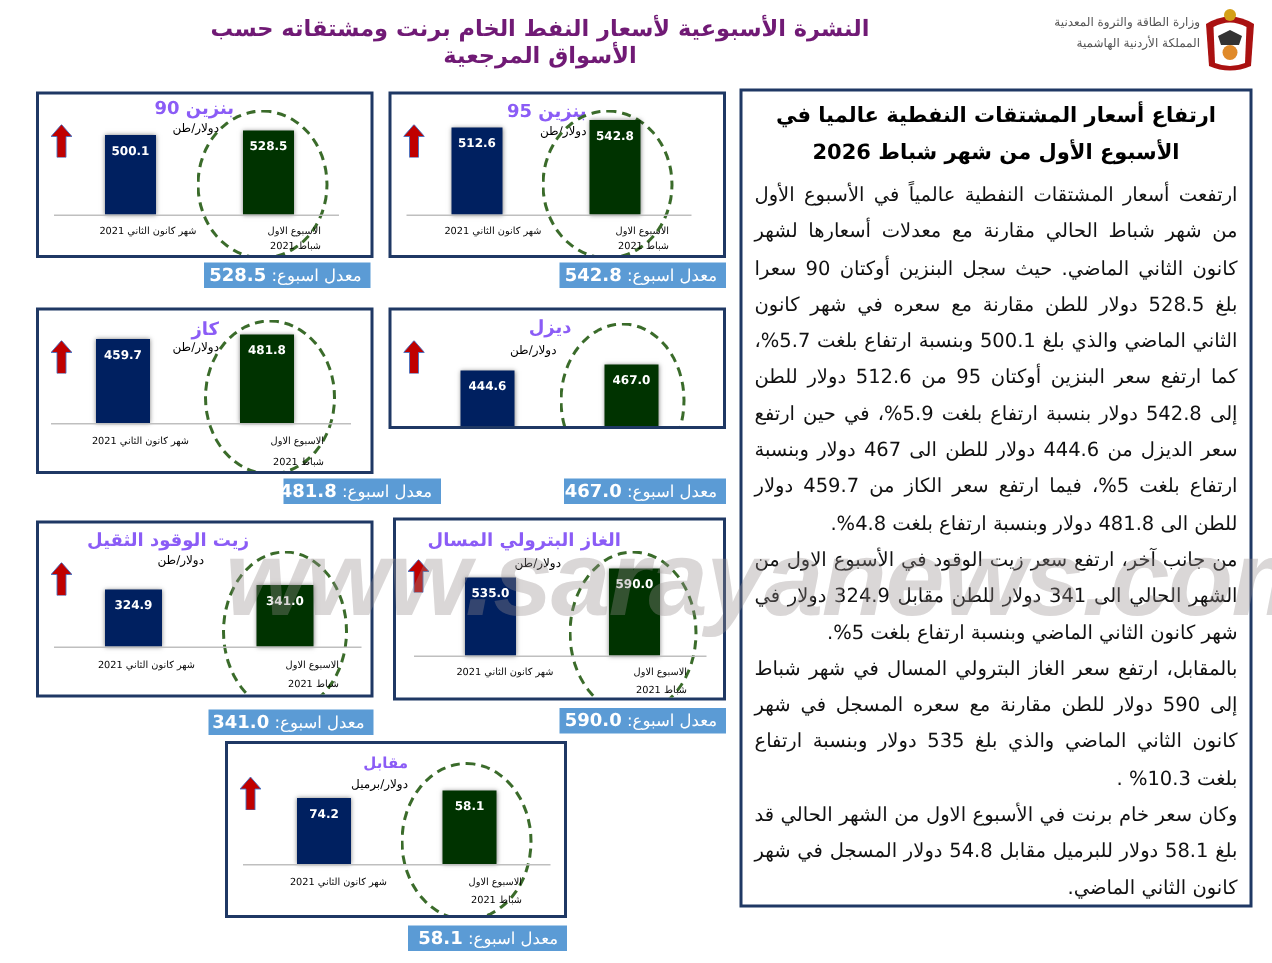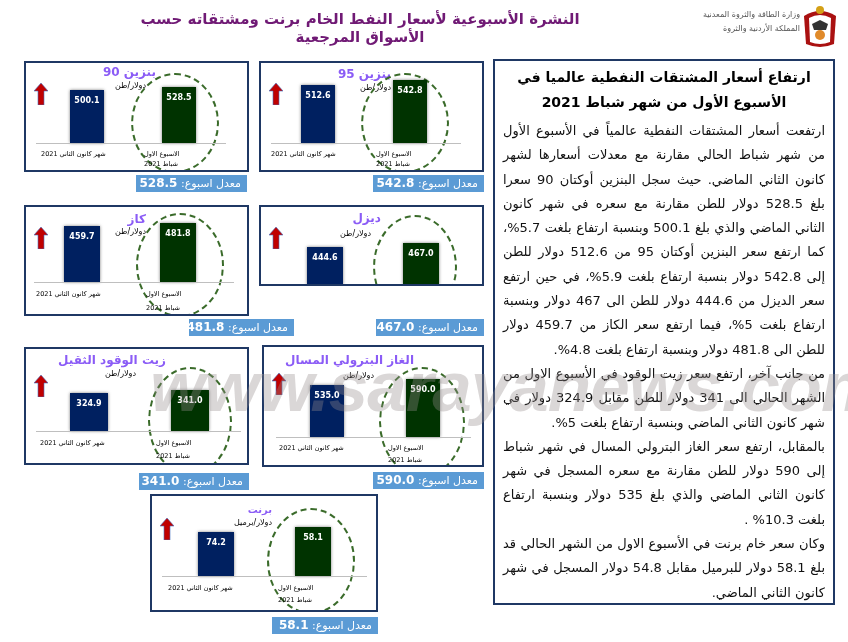--- a/index.html
+++ b/index.html
@@ -42,21 +42,21 @@
     position: absolute; font-size: 8px; direction: rtl; color: #000; white-space: nowrap;
   }
   .card .baseline { position: absolute; height: 1px; background: #bfbfbf; }
   .card .bar {
     position: absolute; color: #fff; font-weight: bold; font-size: 8px;
     text-align: center; padding-top: 6px;
     box-shadow: 0 0 3px rgba(0,0,0,0.5);
   }
   .card .bar.prev { background: #002060; }
   .card .bar.curr { background: #003300; }
-  .card .xlab { position: absolute; font-size: 6.5px; direction: rtl; text-align: left; white-space: nowrap; color: #000; }
+  .card .xlab { position: absolute; font-size: 6.5px; direction: rtl; text-align: right; white-space: nowrap; color: #000; }
   .card .circle {
     position: absolute; border: 2.5px dashed #3a6b2a; border-radius: 50%;
   }
   .avg {
     position: absolute; height: 17px; background: #5b9bd5; color: #fff; direction: rtl;
     font-size: 11px; line-height: 17px; padding: 0 6px; text-align: right; white-space: nowrap;
   }
   .avg .num { font-size: 12px; font-weight: bold; }
 
   .watermark {
@@ -64,32 +64,32 @@
     font-family: "Liberation Sans", sans-serif; font-size: 71px; font-weight: bold; font-style: italic;
     color: rgba(150,140,140,0.35); white-space: nowrap; pointer-events: none; letter-spacing: -1px;
   }
 </style>
 </head>
 <body>
 
 <div class="header-title">النشرة الأسبوعية لأسعار النفط الخام برنت ومشتقاته حسب الأسواق المرجعية</div>
 <div class="ministry-text">
   <div>وزارة الطاقة والثروة المعدنية</div>
-  <div>المملكة الأردنية والثروة</div>
+  <div>المملكة الأردنية الهاشمية</div>
 </div>
 <svg class="emblem" viewBox="0 0 40 46">
   <path d="M4 12 Q20 2 36 12 L34 40 Q20 46 6 40 Z" fill="#a11"></path>
   <path d="M9 14 Q20 8 31 14 L30 38 Q20 42 10 38 Z" fill="#fff"></path>
   <circle cx="20" cy="6" r="4" fill="#d4a017"></circle>
   <path d="M12 20 L20 16 L28 20 L26 26 L14 26 Z" fill="#333"></path>
   <circle cx="20" cy="31" r="5" fill="#e08a2a"></circle>
 </svg>
 
 <div class="article">
-  <div class="article-title">ارتفاع أسعار المشتقات النفطية عالميا في الأسبوع الأول من شهر شباط 2021</div>
+  <div class="article-title">ارتفاع أسعار المشتقات النفطية عالميا في الأسبوع الأول من شهر شباط 2026</div>
   <p class="article-para">ارتفعت أسعار المشتقات النفطية عالمياً في الأسبوع الأول من شهر شباط الحالي مقارنة مع معدلات أسعارها لشهر كانون الثاني الماضي. حيث سجل البنزين أوكتان 90 سعرا بلغ 528.5 دولار للطن مقارنة مع سعره في شهر كانون الثاني الماضي والذي بلغ 500.1 وبنسبة ارتفاع بلغت 5.7%، كما ارتفع سعر البنزين أوكتان 95 من 512.6 دولار للطن إلى 542.8 دولار بنسبة ارتفاع بلغت 5.9%، في حين ارتفع سعر الديزل من 444.6 دولار للطن الى 467 دولار وبنسبة ارتفاع بلغت 5%، فيما ارتفع سعر الكاز من 459.7 دولار للطن الى 481.8 دولار وبنسبة ارتفاع بلغت 4.8%.</p>
   <p class="article-para">من جانب آخر، ارتفع سعر زيت الوقود في الأسبوع الاول من الشهر الحالي الى 341 دولار للطن مقابل 324.9 دولار في شهر كانون الثاني الماضي وبنسبة ارتفاع بلغت 5%.</p>
   <p class="article-para">بالمقابل، ارتفع سعر الغاز البترولي المسال في شهر شباط إلى 590 دولار للطن مقارنة مع سعره المسجل في شهر كانون الثاني الماضي والذي بلغ 535 دولار وبنسبة ارتفاع بلغت 10.3% .</p>
   <p class="article-para">وكان سعر خام برنت في الأسبوع الاول من الشهر الحالي قد بلغ 58.1 دولار للبرميل مقابل 54.8 دولار المسجل في شهر كانون الثاني الماضي.</p>
 </div>
 
 <div class="card" style="left:259px;top:61px;width:225px;height:111px;">
   <svg class="arrow" viewBox="0 0 14 22">
       <path d="M7 0 L14 8 L10 8 L10 22 L4 22 L4 8 L0 8 Z" fill="#c00000" stroke="#4472c4" stroke-width="0.6"></path>
     </svg>
@@ -200,21 +200,21 @@
 </div>
 <div class="avg" style="left:139px;top:473px;width:110px;">
   <span>معدل اسبوع:</span>
   <span class="num">341.0</span>
 </div>
 
 <div class="card" style="left:150px;top:494px;width:228px;height:118px;">
   <svg class="arrow" viewBox="0 0 14 22" style="top:22px;">
       <path d="M7 0 L14 8 L10 8 L10 22 L4 22 L4 8 L0 8 Z" fill="#c00000" stroke="#4472c4" stroke-width="0.6"></path>
     </svg>
-  <div class="title" style="left:80px;top:8px;width:40px;text-align:right;font-size:10px;">برنت</div>
+  <div class="title" style="left:80px;top:8px;width:40px;text-align:right;font-size:10px;">مقابل</div>
   <div class="unit" style="left:70px;top:22px;width:50px;text-align:right;">دولار/برميل</div>
   <div class="circle" style="left:115px;top:12px;width:88px;height:106px;"></div>
   <div class="bar prev" style="left:46px;top:36px;width:36px;height:44px;">74.2</div>
   <div class="bar curr" style="left:143px;top:31px;width:36px;height:49px;">58.1</div>
   <div class="baseline" style="left:10px;top:80px;width:205px;"></div>
   <div class="xlab" style="left:16px;top:88px;width:90px;">شهر كانون الثاني 2021</div>
   <div class="xlab" style="left:126px;top:88px;width:70px;">الاسبوع الاول</div>
   <div class="xlab" style="left:126px;top:100px;width:70px;">شباط 2021</div>
 </div>
 <div class="avg" style="left:272px;top:617px;width:106px;">

